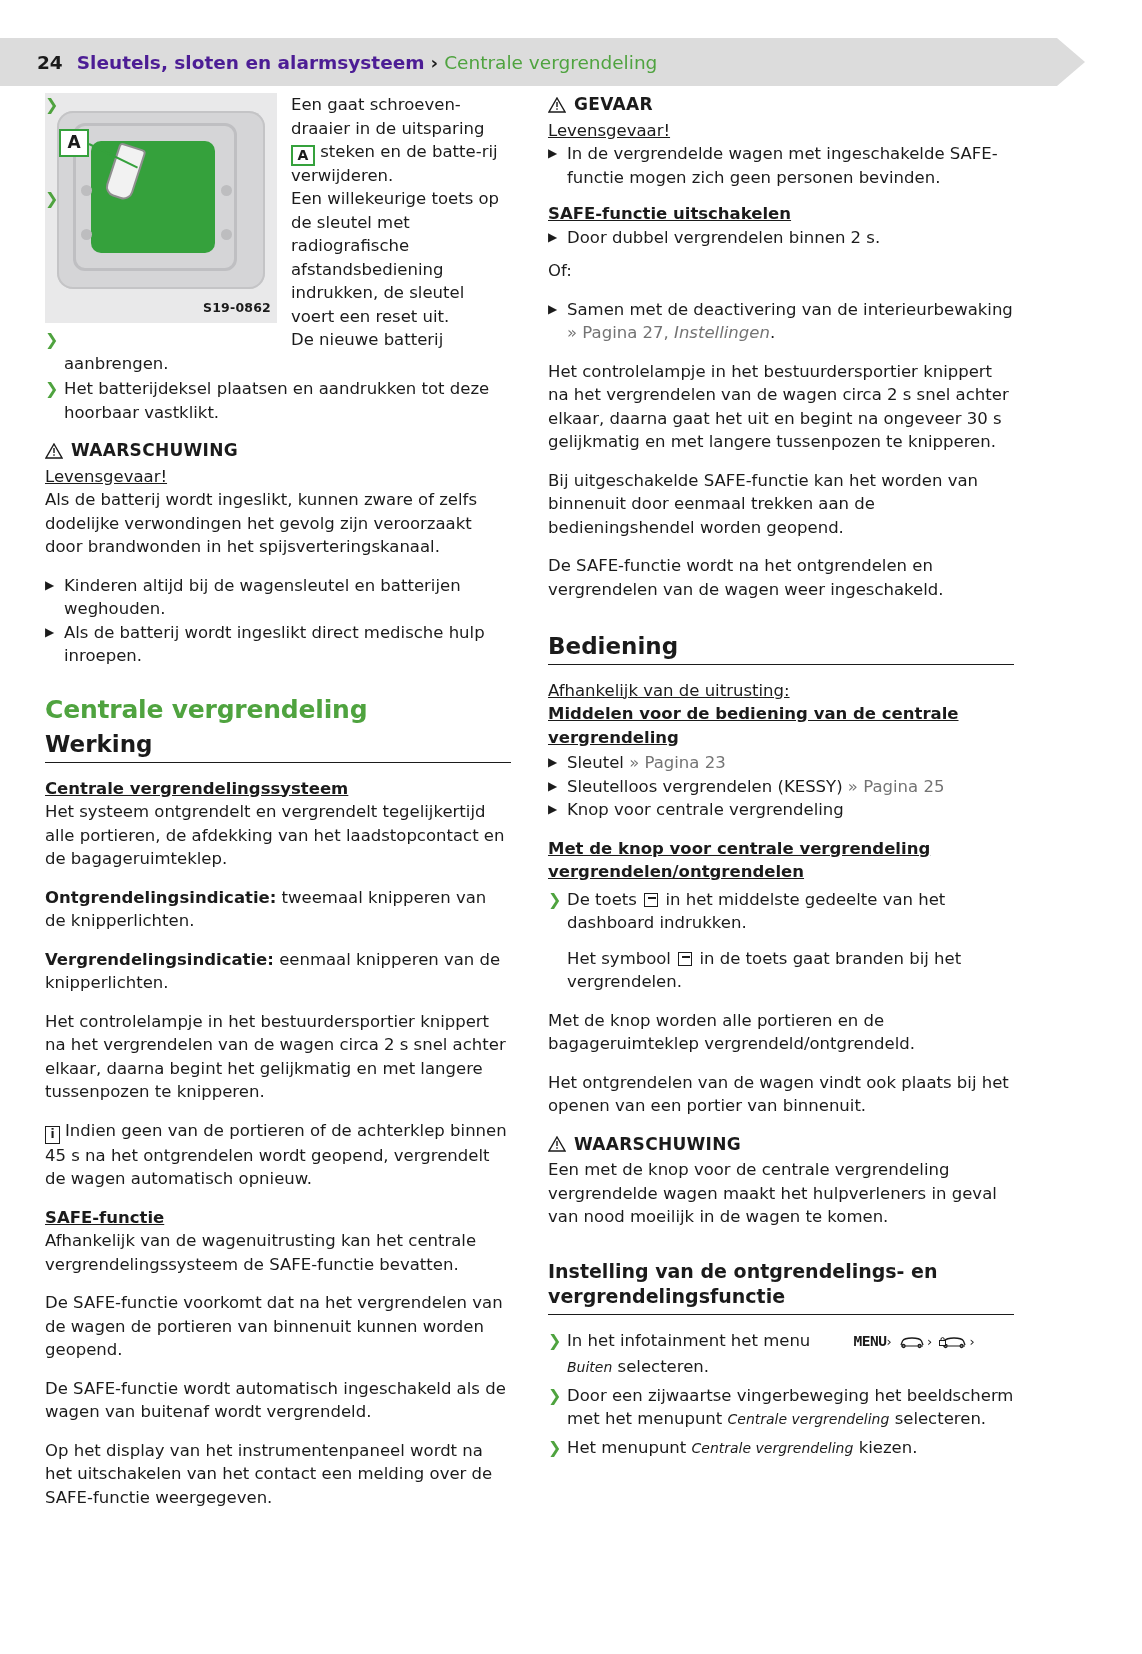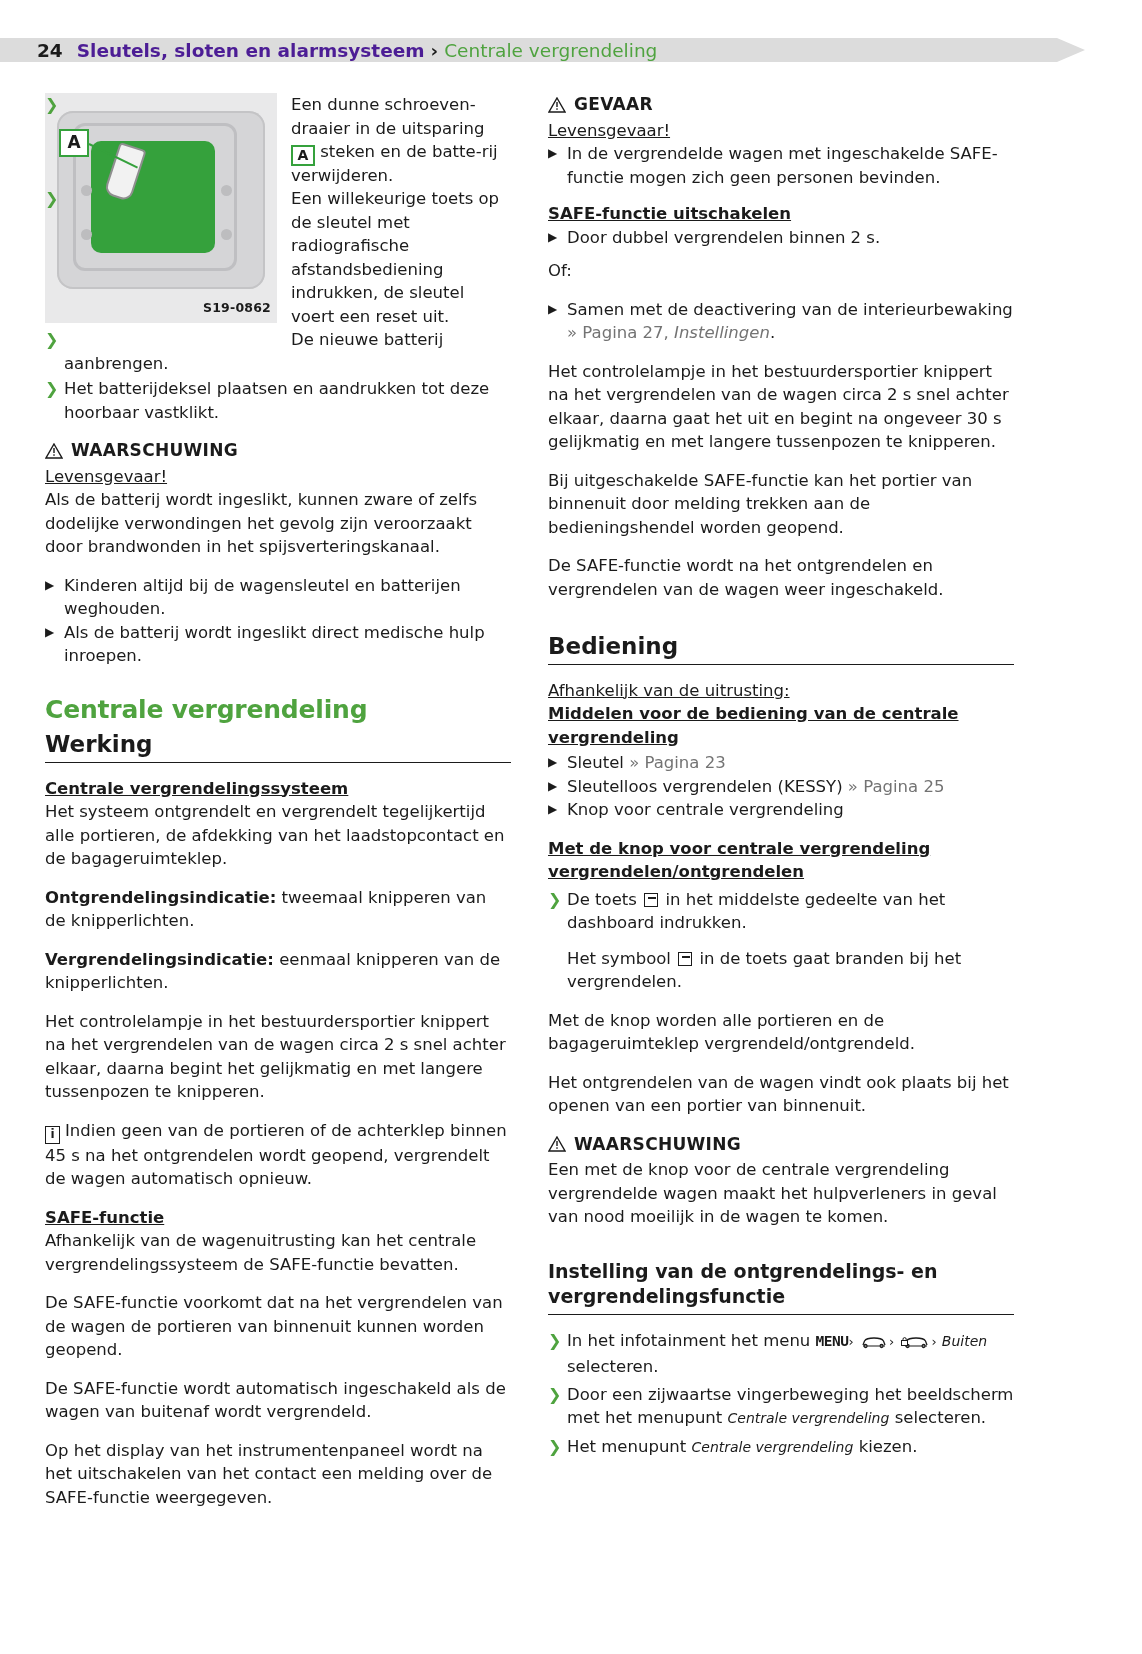--- a/index.html
+++ b/index.html
@@ -17,21 +17,21 @@
     width: 1142px;
     height: 1654px;
     padding: 0;
   }
   
   .header {
     position: absolute;
     top: 38px;
     left: 0;
     width: 1085px;
-    height: 24px;
+    height: 48px;
     background: #dcdcdc;
     display: flex;
     align-items: center;
     padding-left: 37px;
     clip-path: polygon(0 0, calc(100% - 28px) 0, 100% 50%, calc(100% - 28px) 100%, 0 100%);
   }
   .header .pagenum {
     font-size: 18.5px;
     font-weight: bold;
     color: #1b1b1b;
@@ -224,20 +224,21 @@
     position: absolute;
     left: 3px; top: 3px;
     width: 8px; height: 2px;
     background: #1b1b1b;
   }
   .menu-word {
     font-family: "DejaVu Sans Mono", "Liberation Mono", monospace;
     font-weight: bold;
     font-size: 14.5px;
     letter-spacing: -.5px;
+    margin-left: 38px;
   }
   .small-it {
     font-style: italic;
     font-size: 14px;
   }
   .icn {
     display:inline-block;
     vertical-align:-3px;
     margin: 0 2px;
   }
@@ -269,21 +270,21 @@
         <div class="fig-screw"></div>
         <div class="callout-line"></div>
         <div class="callout-box">A</div>
         <div class="fig-caption">S19-0862</div>
       </div>
     </div>
 
     <ul class="list-block">
       <li>
         <span class="mk">❯</span>
-        <span><span>Een dunne schroeven-draaier in de uitsparing</span>
+        <span><span>Een gaat schroeven-draaier in de uitsparing</span>
           <span class="callout-box" style="position:relative;display:inline-flex;left:0;top:3px;width:24px;height:21px;font-size:14px;">A</span>
           <span>steken en de batte-rij verwijderen.</span></span>
       </li>
       <li>
         <span class="mk">❯</span>
         <span>Een willekeurige toets op de sleutel met radiografische afstandsbediening indrukken, de sleutel voert een reset uit.</span>
       </li>
       <li>
         <span class="mk">❯</span>
         <span>De nieuwe batterij aanbrengen.</span>
@@ -371,21 +372,21 @@
     </ul>
     <p class="para">Of:</p>
     <ul style="margin-bottom:15px;">
       <li class="tri">
         <span class="mk">▶</span>
         <span><span>Samen met de deactivering van de interieurbewaking </span><span class="green">» Pagina 27,</span><span class="green italic"> Instellingen</span><span>.</span></span>
       </li>
     </ul>
 
     <p class="para">Het controlelampje in het bestuurdersportier knippert na het vergrendelen van de wagen circa 2 s snel achter elkaar, daarna gaat het uit en begint na ongeveer 30 s gelijkmatig en met langere tussenpozen te knipperen.</p>
-    <p class="para">Bij uitgeschakelde SAFE-functie kan het portier van binnenuit door melding trekken aan de bedieningshendel worden geopend.</p>
+    <p class="para">Bij uitgeschakelde SAFE-functie kan het worden van binnenuit door eenmaal trekken aan de bedieningshendel worden geopend.</p>
     <p class="para">De SAFE-functie wordt na het ontgrendelen en vergrendelen van de wagen weer ingeschakeld.</p>
 
     <h2 class="h-sub" style="margin-top:34px;">Bediening</h2>
 
     <p class="tight">Afhankelijk van de uitrusting:</p>
     <p class="tight h-bold">Middelen voor de bediening van de centrale vergrendeling</p>
     <ul class="list-block" style="margin-top:2px;">
       <li class="tri">
         <span class="mk">▶</span>
         <span><span>Sleutel </span><span class="green">» Pagina 23</span></span>

